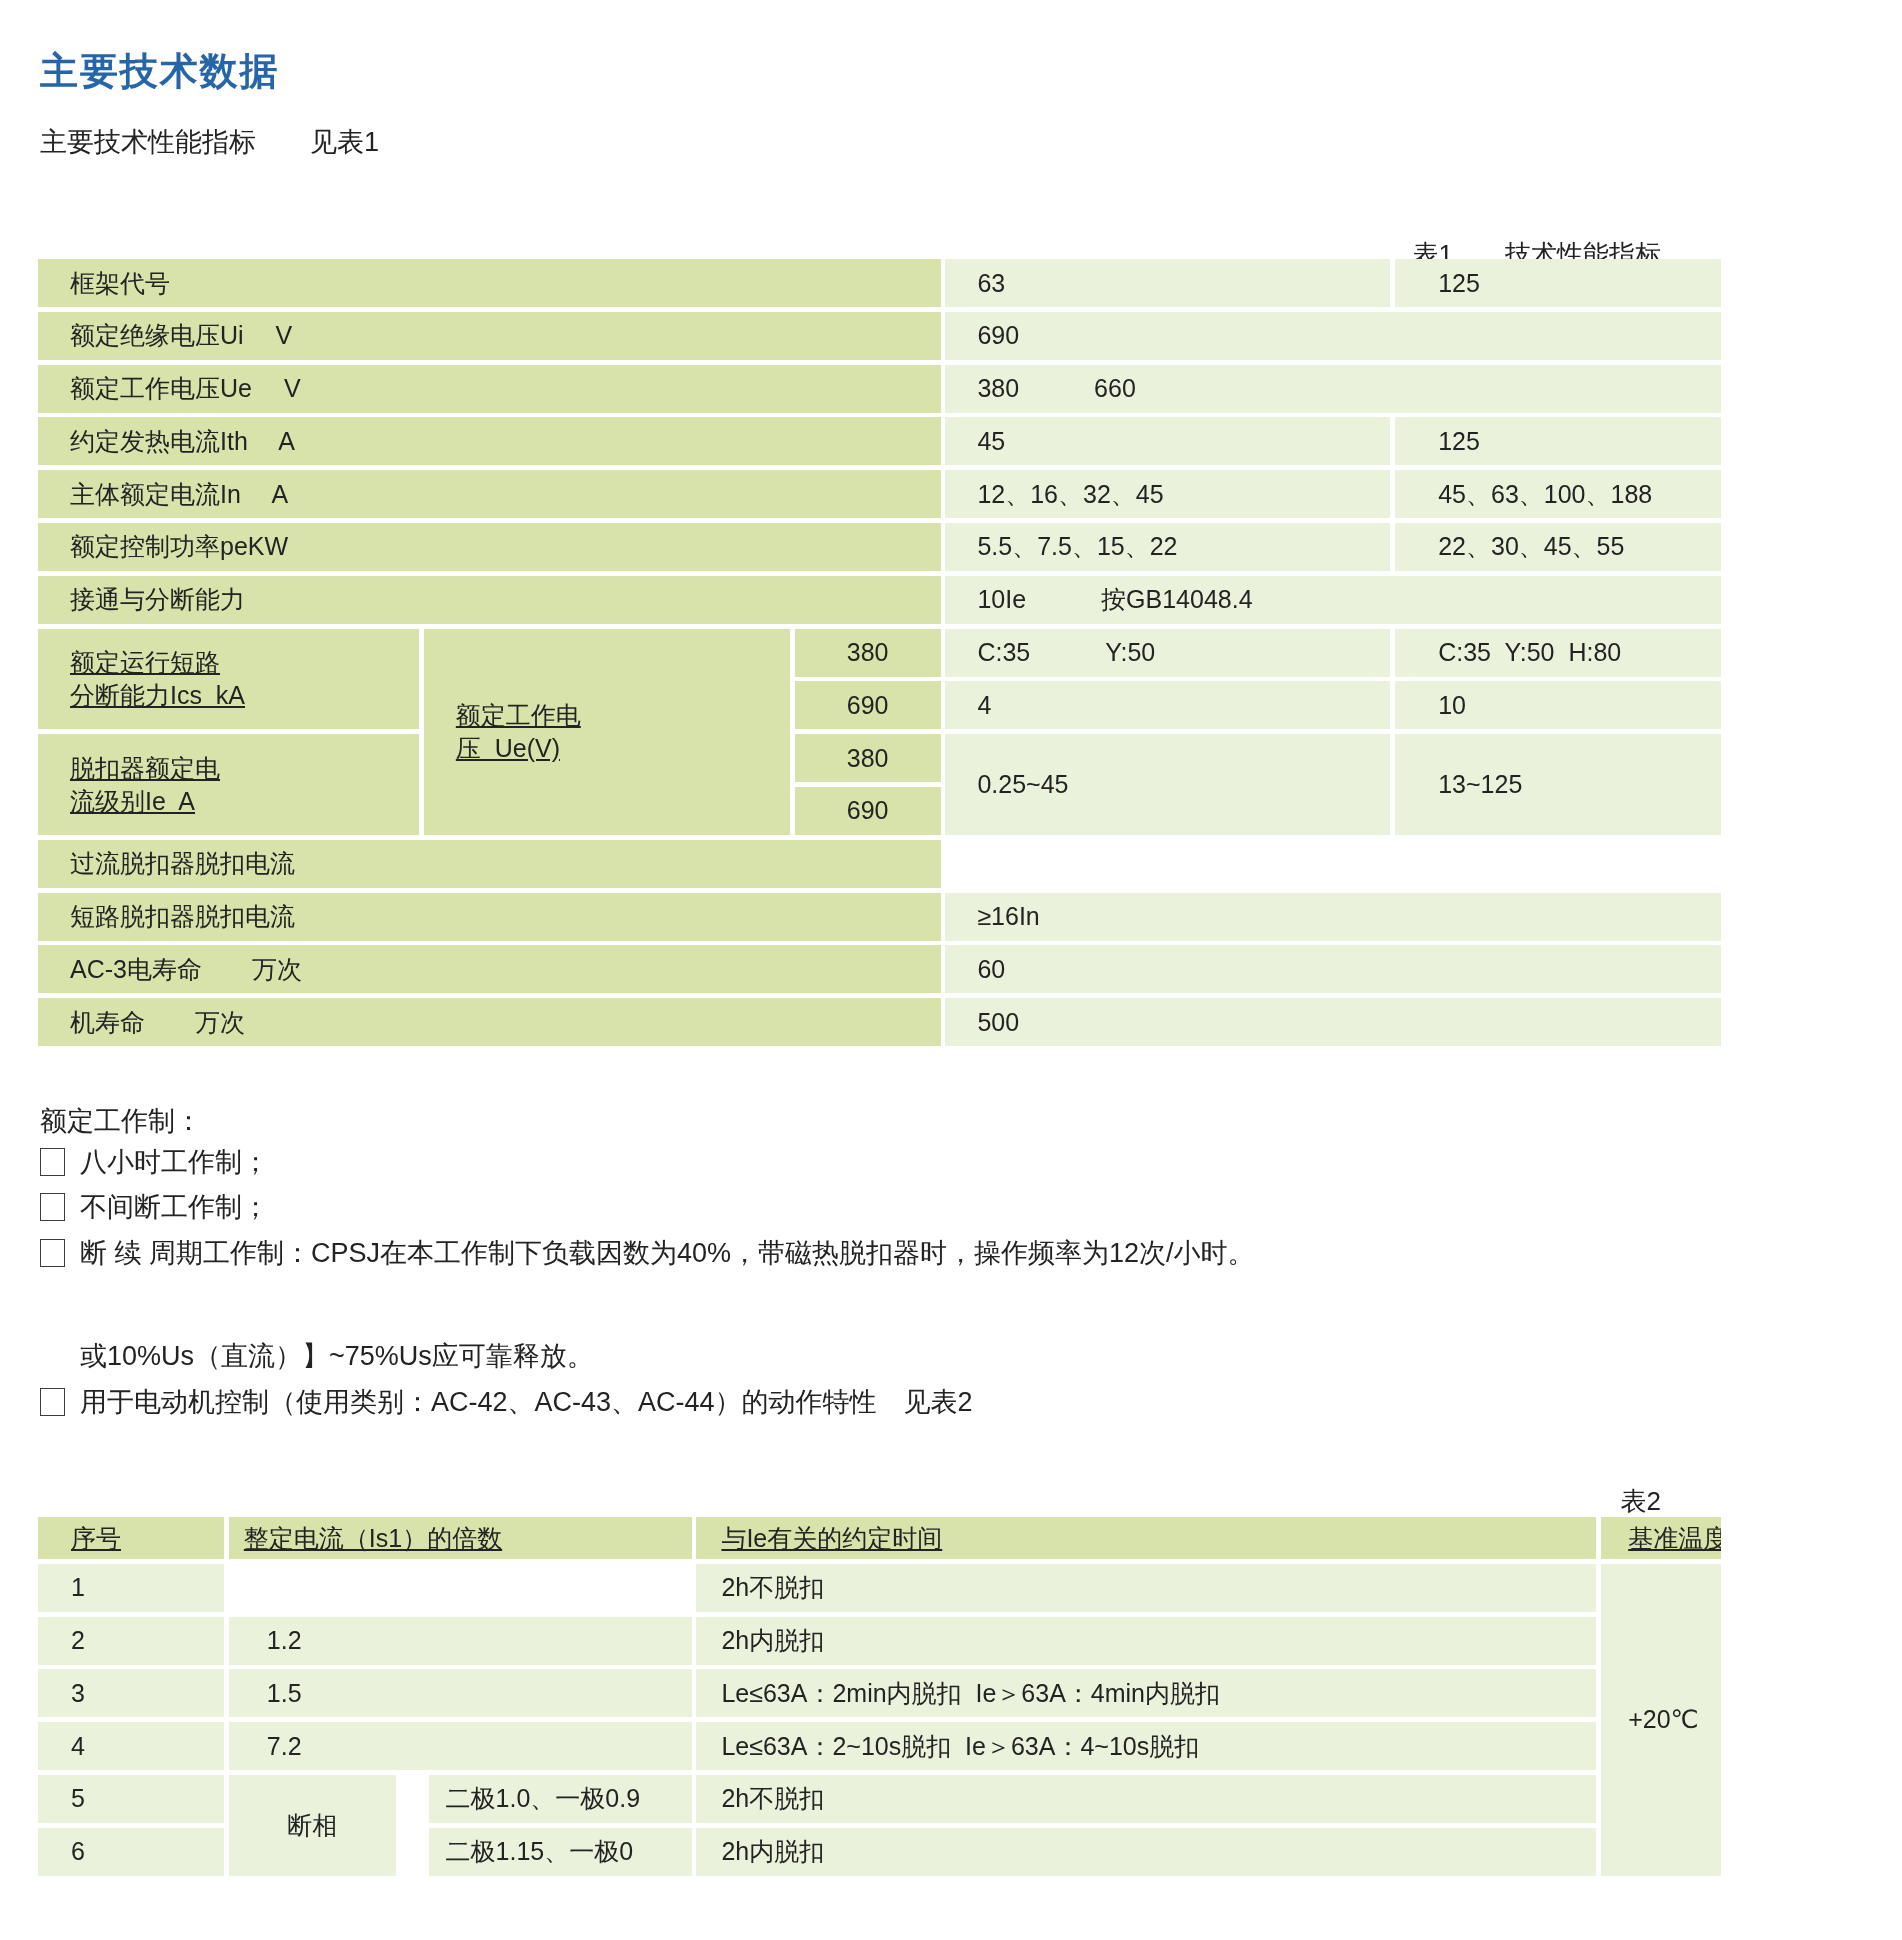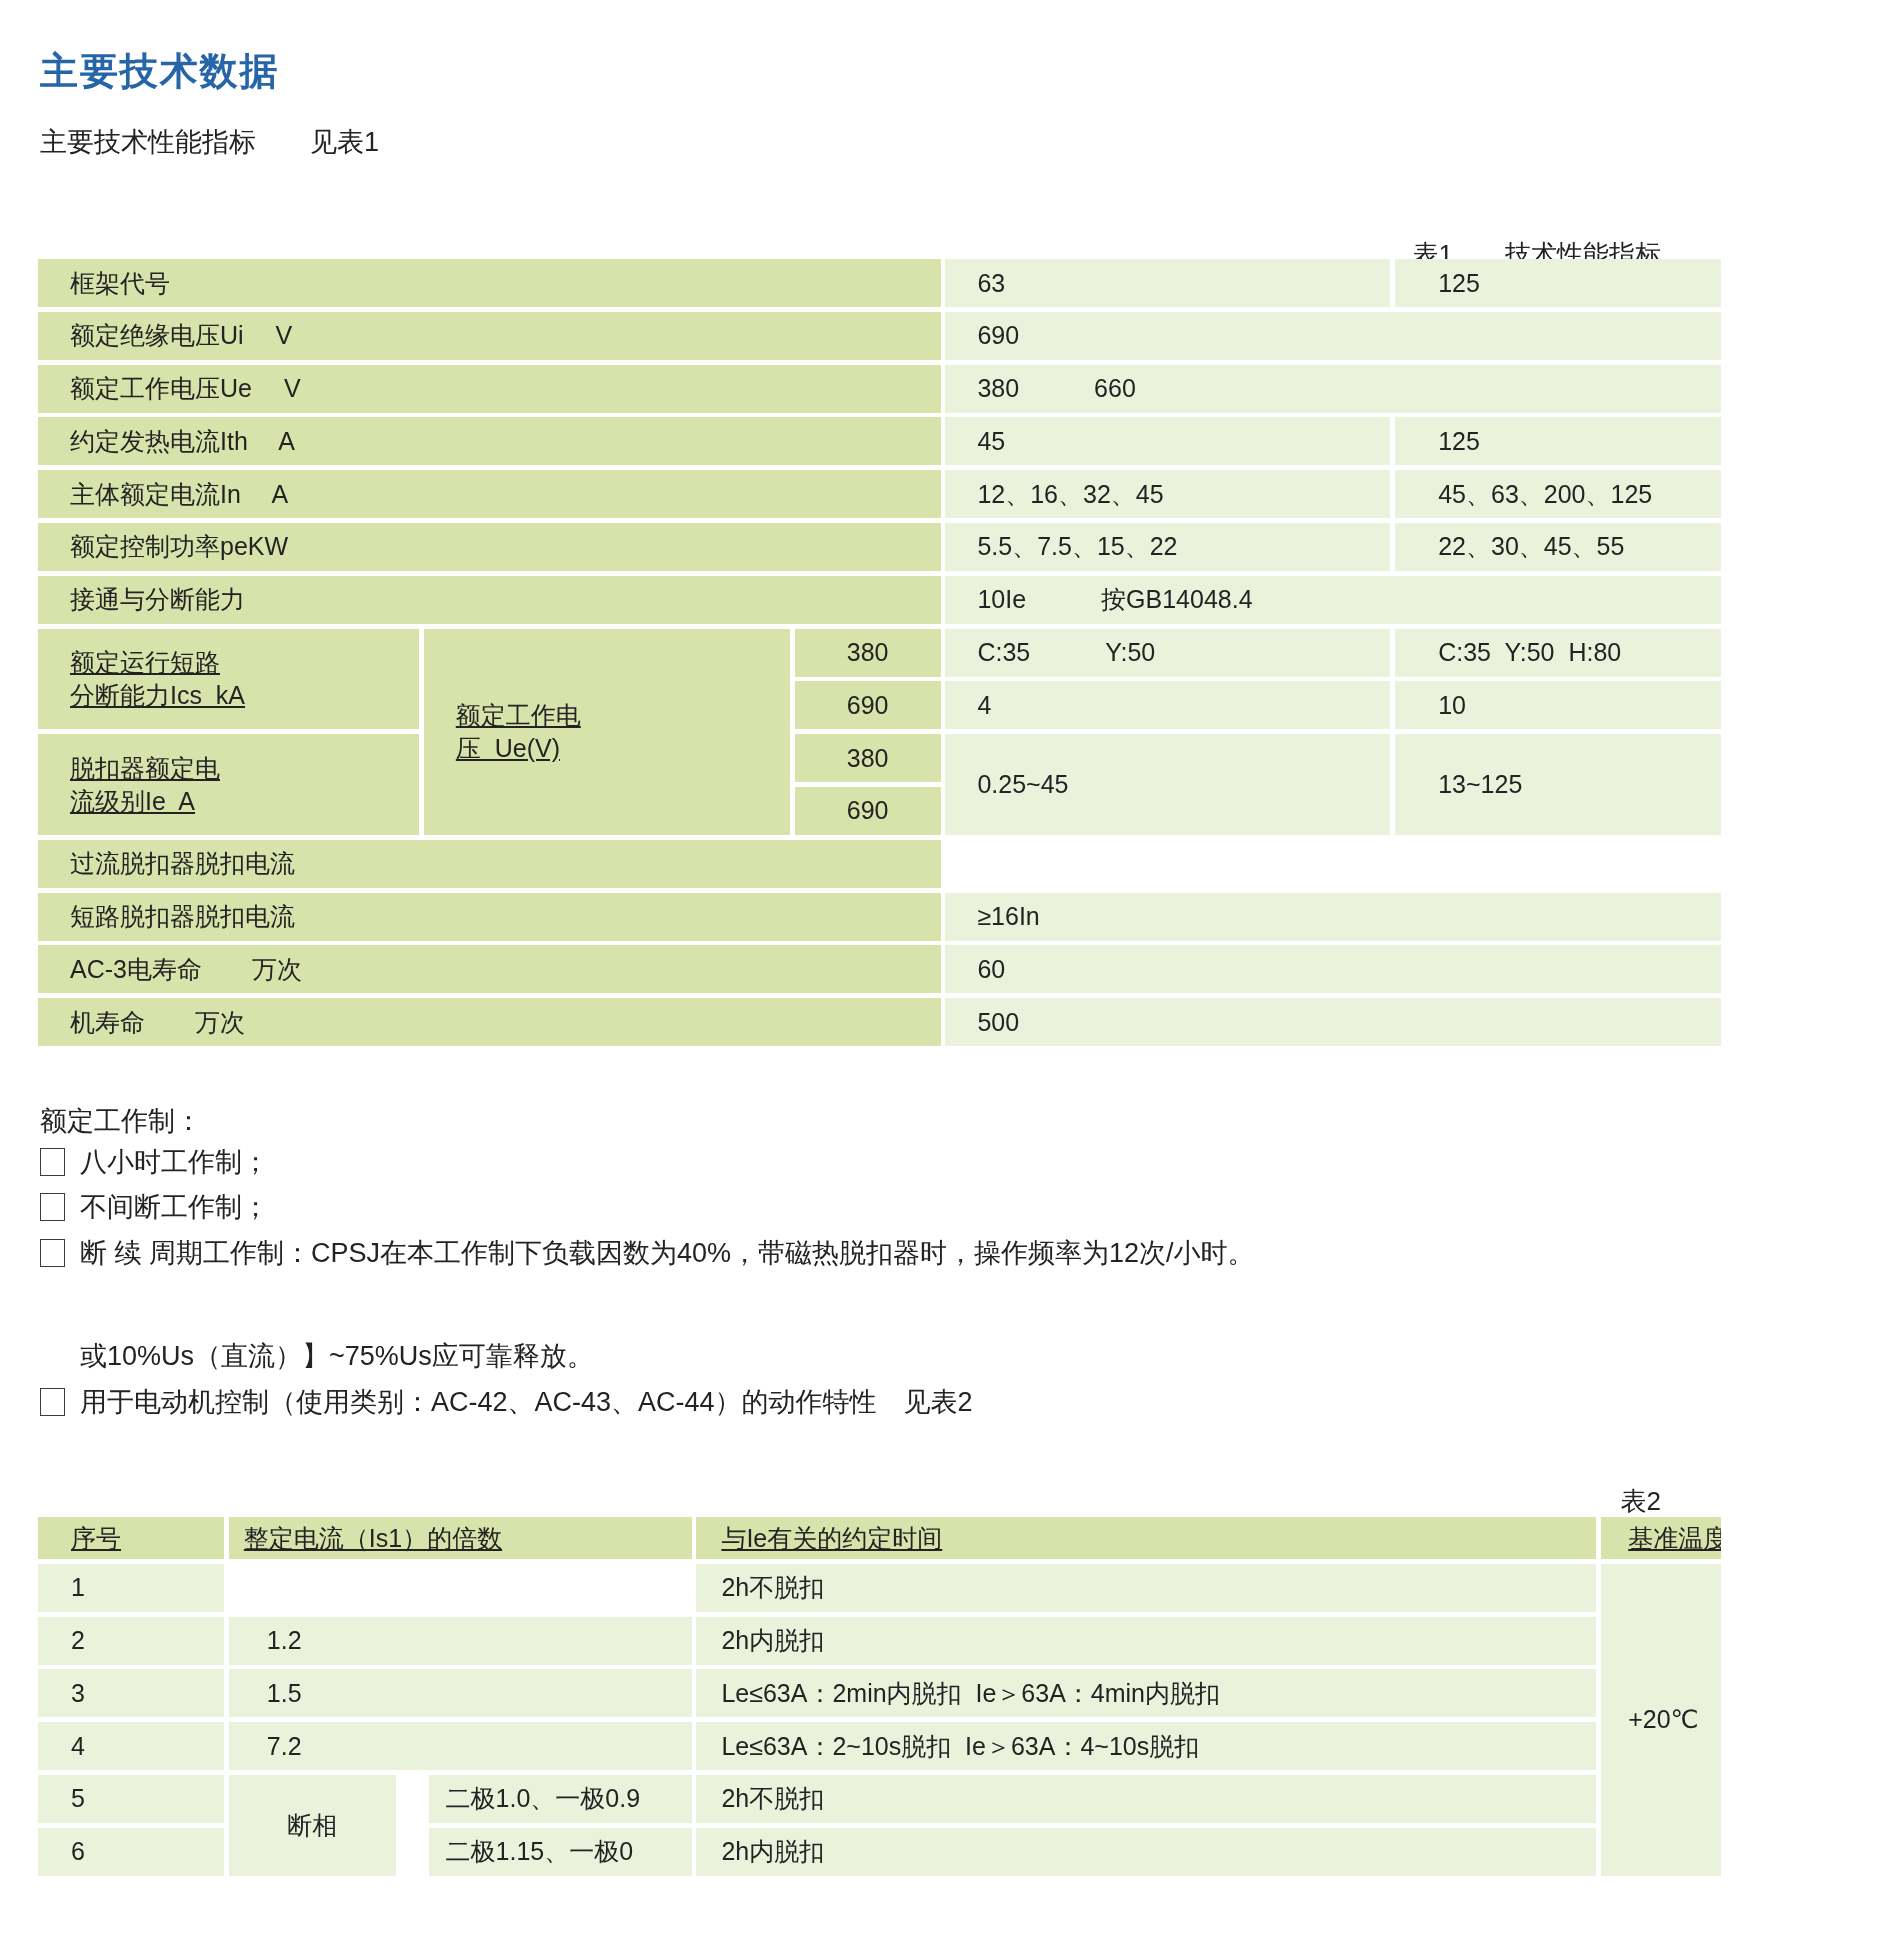--- a/index.html
+++ b/index.html
@@ -74,21 +74,21 @@
 
     <div class="lc" style="grid-area:3/1/4/4">额定工作电压Ue　 V</div>
     <div class="vc" style="grid-area:3/4/4/6">380　　　660</div>
 
     <div class="lc" style="grid-area:4/1/5/4">约定发热电流Ith　 A</div>
     <div class="vc" style="grid-area:4/4/5/5">45</div>
     <div class="vc p45" style="grid-area:4/5/5/6">125</div>
 
     <div class="lc" style="grid-area:5/1/6/4">主体额定电流In　 A</div>
     <div class="vc" style="grid-area:5/4/6/5">12、16、32、45</div>
-    <div class="vc p45" style="grid-area:5/5/6/6">45、63、200、125</div>
+    <div class="vc p45" style="grid-area:5/5/6/6">45、63、100、188</div>
 
     <div class="lc" style="grid-area:6/1/7/4">额定控制功率peKW</div>
     <div class="vc" style="grid-area:6/4/7/5">5.5、7.5、15、22</div>
     <div class="vc p45" style="grid-area:6/5/7/6">22、30、45、55</div>
 
     <div class="lc" style="grid-area:7/1/8/4">接通与分断能力</div>
     <div class="vc" style="grid-area:7/4/8/6">10Ie　　　按GB14048.4</div>
 
     <div class="lc2" style="grid-area:8/1/10/2">
       <span>额定运行短路</span>

